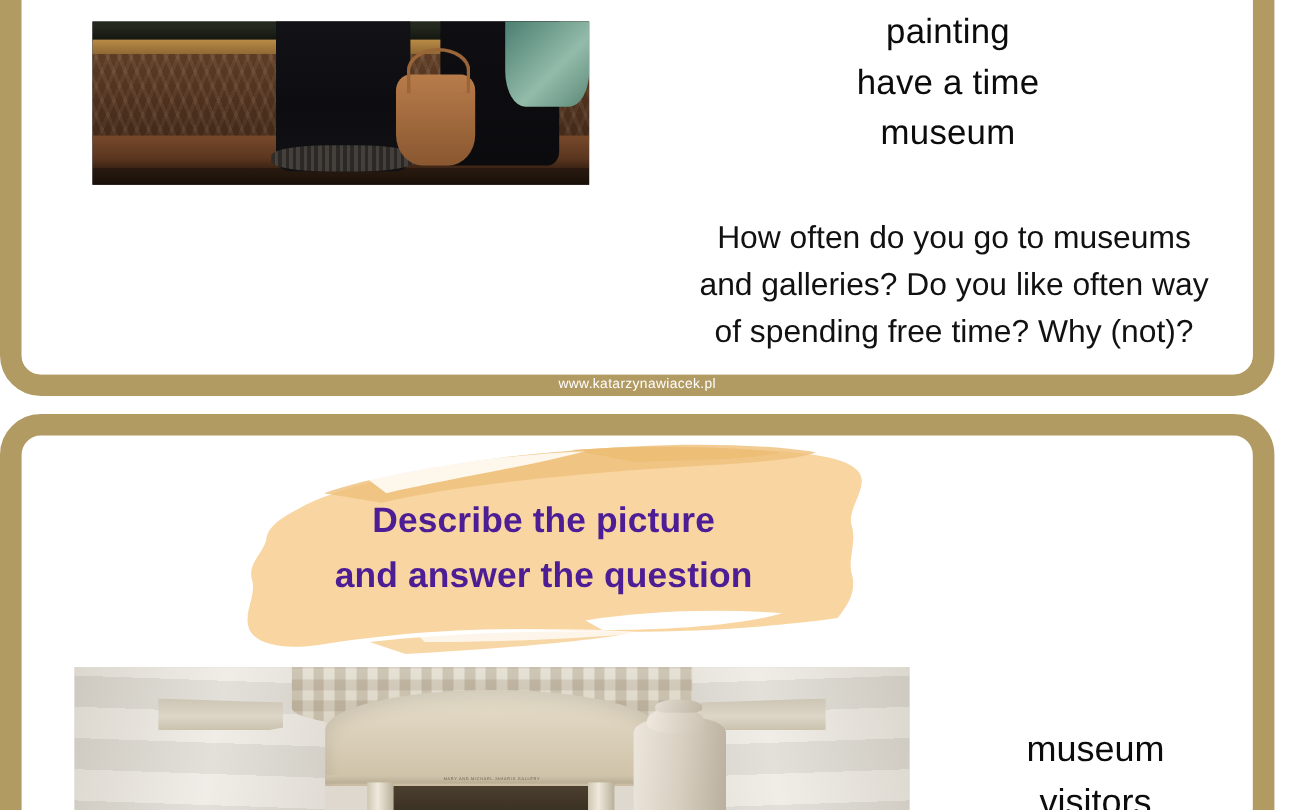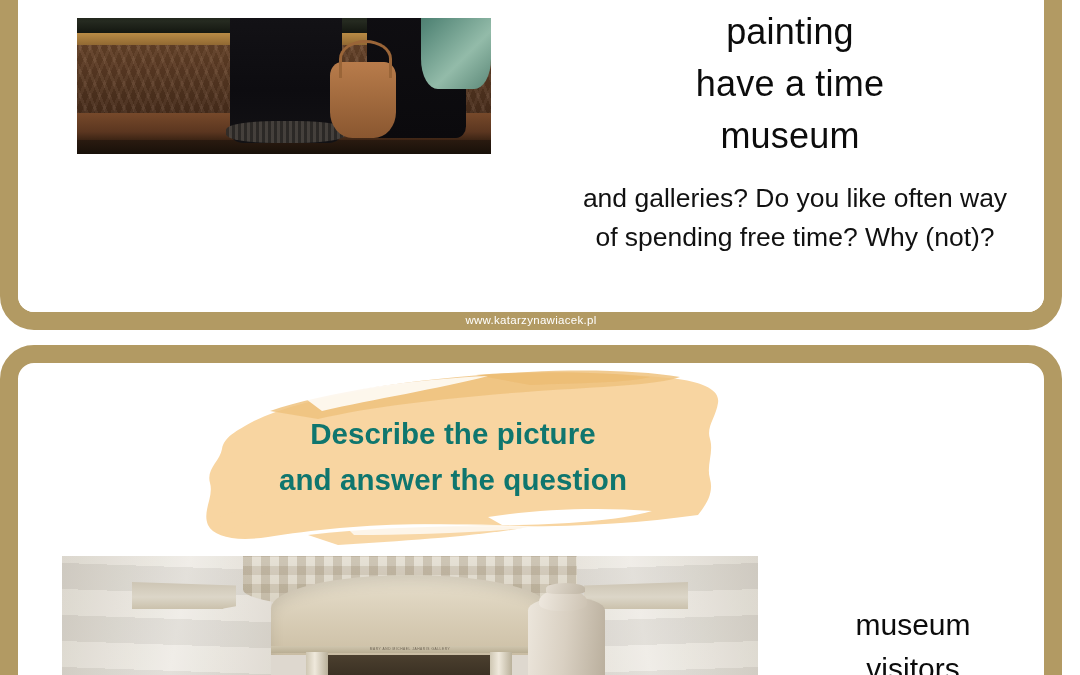--- a/index.html
+++ b/index.html
@@ -110,21 +110,21 @@
     border:3px solid #9a6538;border-bottom:none;border-radius:50% 50% 0 0;
   }
 
   
   .vocab-top {
     position: absolute;
     left: 512px;
     top: 108px;
     width: 520px;
     text-align: center;
-    font-size: 36px;
+    font-size: 29px;
     line-height: 1.45;
     color: #0c0c0c;
     letter-spacing: .2px;
   }
   .vocab-top .w { display: block; }
 
   .question-top {
     position: absolute;
     left: 512px;
     top: 281px;
@@ -179,21 +179,21 @@
 
   .headline {
     position: absolute;
     left: 150px;
     top: 48px;
     width: 570px;
     text-align: center;
     font-size: 29.5px;
     font-weight: bold;
     line-height: 1.55;
-    color: #0f766e;
+    color: #4c1d95;
     letter-spacing: .1px;
   }
   .headline .h { display: block; }
 
   
   .photo-hall {
     position: absolute;
     left: 44px;
     top: 193px;
     width: 696px;
@@ -314,20 +314,21 @@
         </div>
       </div>
 
       <div class="vocab-top">
         <span class="w">painting</span>
         <span class="w">have a time</span>
         <span class="w">museum</span>
       </div>
 
       <div class="question-top">
+        <span class="q">How often do you go to museums</span>
         <span class="q">and galleries? Do you like often way</span>
         <span class="q">of spending free time? Why (not)?</span>
       </div>
 
     </div>
   </div>
 
   <div class="site-url">
     <span>www.katarzynawiacek.pl</span>
   </div>

